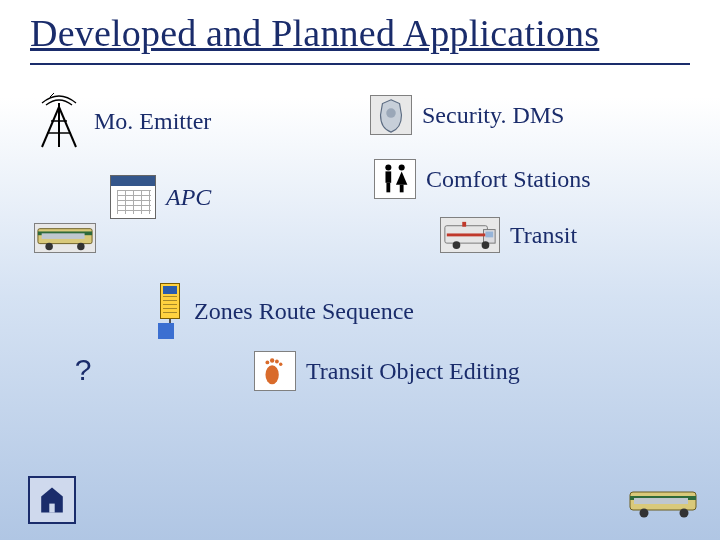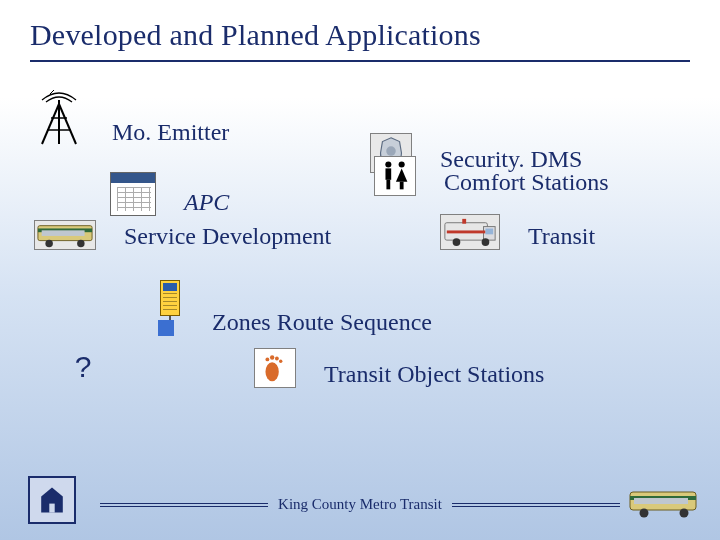--- a/index.html
+++ b/index.html
@@ -4,38 +4,39 @@
 <style>
   * { box-sizing: border-box; margin: 0; padding: 0; }
   html, body { width: 720px; height: 540px; overflow: hidden; }
   body {
     background: linear-gradient(to bottom, #ffffff 0%, #ffffff 18%, #d5e2f3 55%, #b0c6e4 100%);
     font-family: "Times New Roman", Times, serif;
     color: #1a2c6b;
     position: relative;
   }
   .title {
-    font-size: 30px;
-    padding: 18px 0 4px 30px;
+    font-size: 38px;
+    padding: 11px 0 4px 30px;
     letter-spacing: 0.2px;
+    text-decoration: underline;
   }
   .title-underline {
     margin: 4px 30px 0 30px;
     border-bottom: 2px solid #1a2c6b;
   }
   .content {
     position: relative;
     width: 100%;
     height: 400px;
   }
   .item {
     position: absolute;
     display: flex;
-    align-items: flex-end;
-    gap: 28px;
+    align-items: center;
+    gap: 10px;
   }
   .label {
     font-size: 24px;
     white-space: nowrap;
   }
   .icon-box {
     border: 1px solid #808080;
     background: #e8e8e8;
     display: flex;
     align-items: center;
@@ -69,21 +70,21 @@
     background: repeating-linear-gradient(to bottom, #000 0 1px, transparent 1px 4px); opacity:.35; }
   .sign-wa { position:absolute; bottom:0; left:2px; width:16px; height:16px; background:#3b6fd1; }
   .sign-pole { position:absolute; left:13px; top:36px; width:2px; height:20px; background:#555; }
   
   .foot-ic { width: 42px; height: 40px; background:#fff; }
   
   .q-ic { font-size: 30px; font-family: Arial, sans-serif; color:#1a2c6b; width:22px; text-align:center; }
 
   
   #r1a { top: 28px; left: 34px; }
-  #r1b { top: 30px; left: 370px; margin-top: 41px; }
+  #r1b { top: 30px; left: 370px; }
   #r2a { top: 110px; left: 110px; font-style: italic; }
   #r2b { top: 94px; left: 374px; }
   #r3a { top: 158px; left: 34px; }
   #r3b { top: 152px; left: 440px; }
   #r4  { top: 218px; left: 156px; }
   #r5a { top: 288px; left: 72px; }
   #r5b { top: 286px; left: 254px; }
 
   .footer {
     position: absolute;
@@ -167,21 +168,20 @@
   <div class="item" id="r3a">
     <div class="icon-box bus-ic">
       <svg viewBox="0 0 62 30">
         <rect x="2" y="5" width="58" height="16" rx="2" fill="#d9c97a" stroke="#6b5d20"></rect>
         <rect x="2" y="8" width="58" height="4" fill="#2f6a3a"></rect>
         <rect x="6" y="10" width="46" height="6" fill="#bfc7cf"></rect>
         <circle cx="14" cy="24" r="4" fill="#333"></circle>
         <circle cx="48" cy="24" r="4" fill="#333"></circle>
       </svg>
     </div>
-    <span class="label">Service Development</span>
   </div>
 
   <div class="item" id="r3b">
     <div class="icon-box van-ic">
       <svg viewBox="0 0 60 36">
         <rect x="4" y="8" width="44" height="18" rx="2" fill="#e6e6e6" stroke="#777"></rect>
         <rect x="44" y="12" width="12" height="14" fill="#dcdce0" stroke="#777"></rect>
         <rect x="6" y="16" width="40" height="3" fill="#c0392b"></rect>
         <rect x="46" y="14" width="8" height="6" fill="#96b4d8"></rect>
         <circle cx="16" cy="28" r="4" fill="#333"></circle>
@@ -208,36 +208,31 @@
   <div class="item" id="r5b">
     <div class="icon-box foot-ic">
       <svg viewBox="0 0 42 40" width="42" height="40">
         <ellipse cx="18" cy="24" rx="7" ry="10" fill="#d96b2b"></ellipse>
         <circle cx="13" cy="11" r="2" fill="#d96b2b"></circle>
         <circle cx="18" cy="9" r="2.3" fill="#d96b2b"></circle>
         <circle cx="23" cy="10" r="2" fill="#d96b2b"></circle>
         <circle cx="27" cy="13" r="1.8" fill="#d96b2b"></circle>
       </svg>
     </div>
-    <span class="label">Transit Object Stations</span>
+    <span class="label">Transit Object Editing</span>
   </div>
 
 </div>
 
 <div class="footer">
   <div class="footer-logo">
     <svg viewBox="0 0 40 40" width="36" height="36">
       <path d="M20 6 L32 16 L32 34 L8 34 L8 16 Z" fill="#1a2c6b"></path>
       <rect x="17" y="24" width="6" height="10" fill="#cfd9ed"></rect>
     </svg>
-  </div>
-  <div class="footer-line-wrap">
-    <div class="footer-rule"></div>
-    <span class="footer-text">King County Metro Transit</span>
-    <div class="footer-rule"></div>
   </div>
   <div class="footer-bus">
     <svg viewBox="0 0 72 34">
       <rect x="2" y="6" width="66" height="18" rx="3" fill="#d9c97a" stroke="#6b5d20"></rect>
       <rect x="2" y="10" width="66" height="4" fill="#2f6a3a"></rect>
       <rect x="6" y="12" width="54" height="6" fill="#bfc7cf"></rect>
       <circle cx="16" cy="27" r="4.5" fill="#333"></circle>
       <circle cx="56" cy="27" r="4.5" fill="#333"></circle>
     </svg>
   </div>

